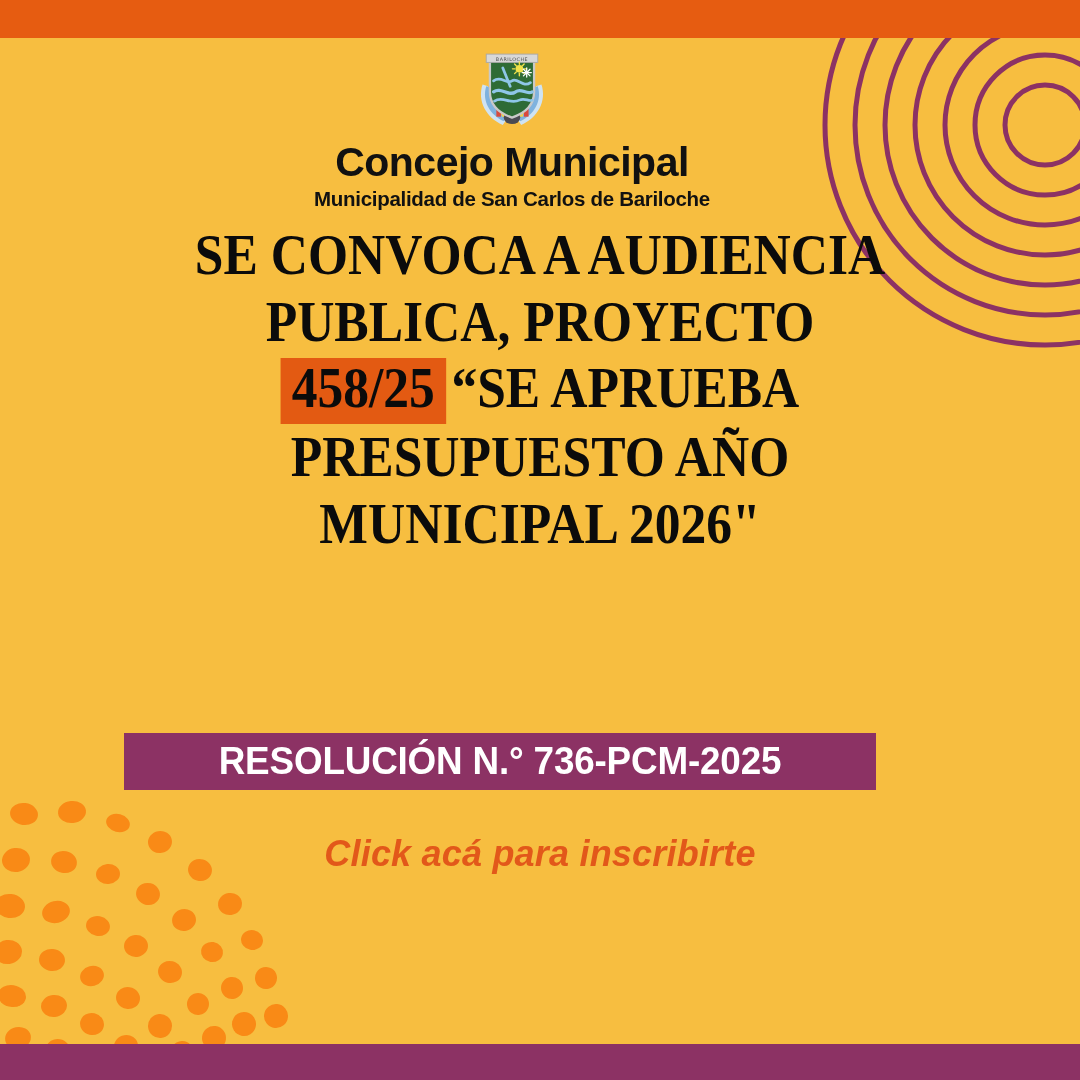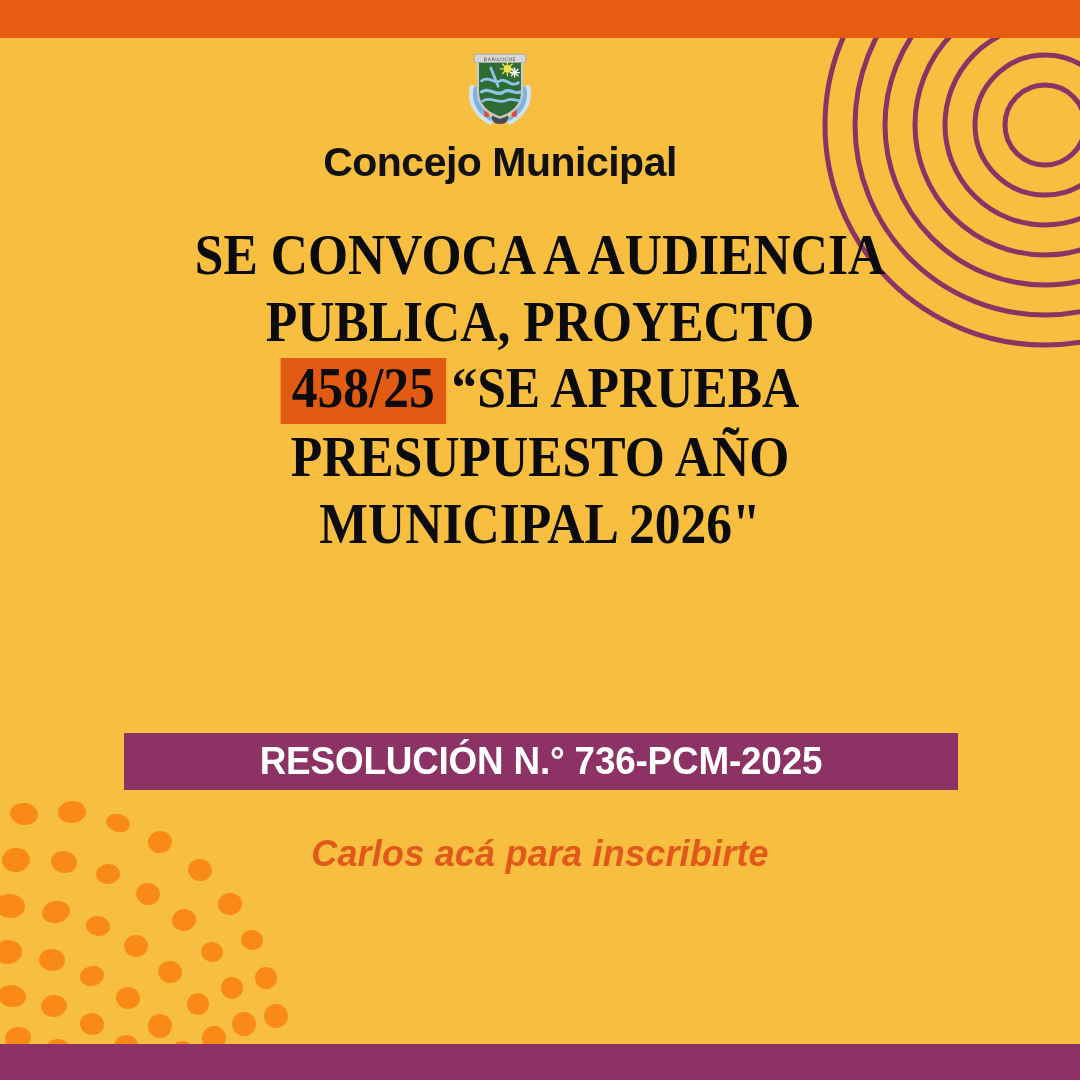--- a/index.html
+++ b/index.html
@@ -56,20 +56,21 @@
   }
   .dots svg { display:block; width:100%; height:100%; }
 
   
   .header {
     position: absolute;
     left: 0; top: 44px;
     width: 1000px;
     text-align: center;
     z-index: 3;
+    padding-left: 12px;
   }
   .crest {
     width: 92px;
     height: 92px;
     margin: 0 auto 6px auto;
     display: block;
   }
   .org-title {
     font-size: 41px;
     font-weight: 700;
@@ -113,21 +114,21 @@
     display: inline-block;
     line-height: 1.0;
     margin-right: 6px;
   }
 
   
   .res-banner {
     position: absolute;
     left: 124px;
     top: 733px;
-    width: 834px;
+    width: 752px;
     height: 57px;
     background: #8C3264;
     z-index: 3;
     display: flex;
     align-items: center;
     justify-content: center;
   }
   .res-banner-text {
     color: #ffffff;
     font-size: 38px;
@@ -220,36 +221,37 @@
 
       <g stroke="#ffffff" stroke-width="1.4" stroke-linecap="round">
         <line x1="66" y1="26" x2="66" y2="36"></line>
         <line x1="61" y1="31" x2="71" y2="31"></line>
         <line x1="62.4" y1="27.4" x2="69.6" y2="34.6"></line>
         <line x1="69.6" y1="27.4" x2="62.4" y2="34.6"></line>
       </g>
     </svg>
 
     <div class="org-title">Concejo Municipal</div>
+    <div class="org-sub">Municipalidad de San Carlos de Bariloche</div>
   </div>
 
   <div class="headline">
     <span class="ln">SE CONVOCA A AUDIENCIA</span>
     <span class="ln">PUBLICA, PROYECTO</span>
     <span class="ln"><span class="hl-chip">458/25</span><span>“SE APRUEBA</span></span>
     <span class="ln">PRESUPUESTO AÑO</span>
     <span class="ln">MUNICIPAL 2026"</span>
   </div>
 
   <div class="res-banner">
     <span class="res-banner-text">RESOLUCIÓN N.° 736-PCM-2025</span>
   </div>
 
   <div class="cta">
-    <span class="cta-text">Carlos acá para inscribirte</span>
+    <span class="cta-text">Click acá para inscribirte</span>
   </div>
 
   <div class="dots">
     <svg viewBox="0 0 360 280" xmlns="http://www.w3.org/2000/svg">
       <g fill="#F98A16">
         <ellipse cx="18" cy="44" rx="13" ry="11" transform="rotate(-12 18 44)"></ellipse>
         <ellipse cx="64" cy="34" rx="14" ry="11" transform="rotate(8 64 34)"></ellipse>
         <ellipse cx="112" cy="32" rx="14" ry="11" transform="rotate(-6 112 32)"></ellipse>
         <ellipse cx="158" cy="43" rx="12" ry="9" transform="rotate(14 158 43)"></ellipse>
         <ellipse cx="200" cy="62" rx="12" ry="11" transform="rotate(-10 200 62)"></ellipse>

